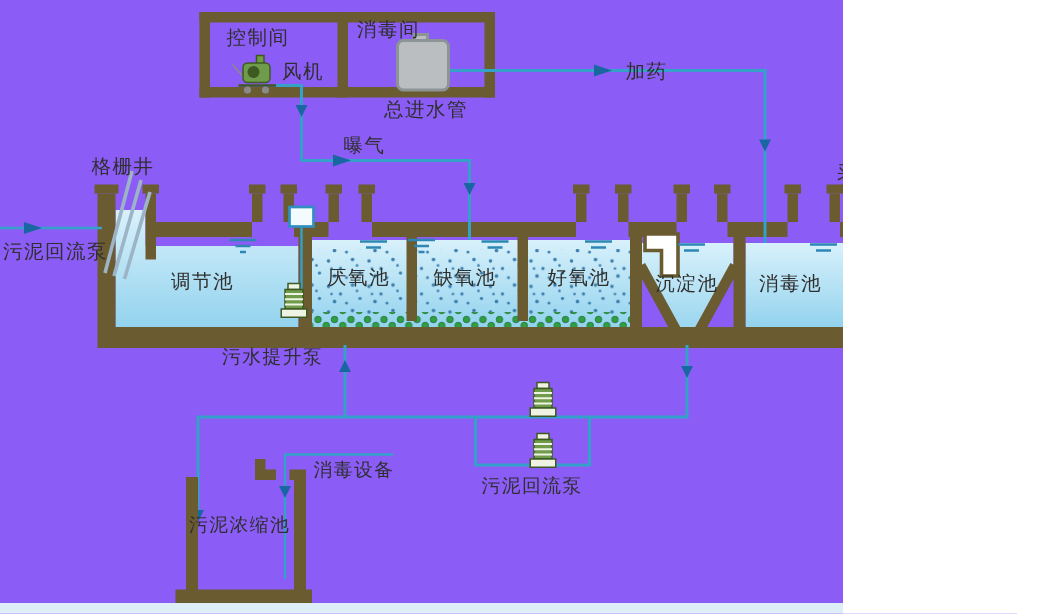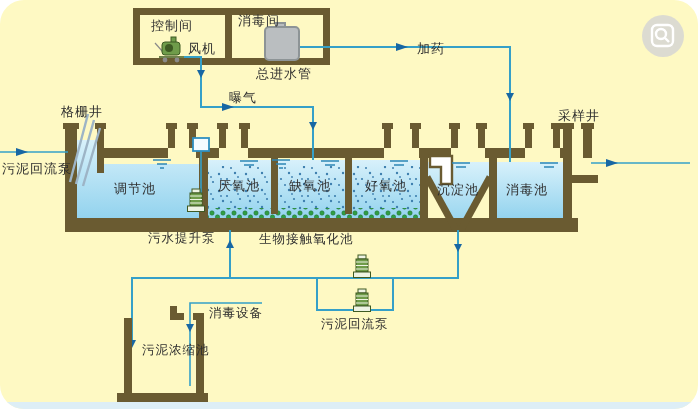--- a/index.html
+++ b/index.html
@@ -1,17 +1,17 @@
 <!DOCTYPE html>
 <html style="--wall: #6a5b31; --pipe: #35a0c8; --arrow: #1867a3; --waterTop: #d8f1fb; --waterBot: #93d3ee; --media: #2f9e44; --mediaDark: #1c6b2c; --speckle: #3d7fae; --pumpBody: #6f9c4a; --pumpDark: #3e5a23; --pumpLight: #eef3e4; --pumpBox: #2f8fc0; --equipGray: #babec0; --equipStroke: #8d9496; --ripple: #2e86b5; --screenBar: #9db4c6; --text: #2f2f2f; --stripBottom: #ddeef6; --badge: #d4d4d4; --badgeGlyph: #ffffff;"><head>
 <meta charset="utf-8">
 <style>
   html,body{margin:0;padding:0;background:#fff;}
-  #stage{position:relative;width:698px;height:409px;background:#fef9c3;overflow:hidden;
-         font-family:"DejaVu Sans","Liberation Sans",sans-serif;border-radius:24px;}
+  #stage{position:relative;width:562px;height:409px;background:#8b5cf6;overflow:hidden;
+         font-family:"DejaVu Sans","Liberation Sans",sans-serif;}
   #stage svg{position:absolute;left:0;top:0;}
   .lbl{position:absolute;white-space:nowrap;font-size:13px;letter-spacing:1px;
        color:var(--text,#2f2f2f);line-height:1.1;}
   .lbl.small{font-size:12.5px;text-align:right;}
   
   .wall{fill:var(--wall,#6a5b31);}
   .pipe{stroke:var(--pipe,#35a0c8);stroke-width:2;fill:none;}
   .pipe-thin{stroke:var(--pipe,#35a0c8);stroke-width:1.6;fill:none;}
   .arrow{fill:var(--arrow,#1867a3);}
   .ripple{stroke:var(--ripple,#2e86b5);stroke-width:1.6;fill:none;}
@@ -248,18 +248,17 @@
 <div class="lbl" style="left:61px;top:105px">格栅井</div>
 <div class="lbl" style="left:2px;top:162px">污泥回流泵</div>
 <div class="lbl" style="left:114px;top:182px">调节池</div>
 <div class="lbl" style="left:218px;top:179px">厌氧池</div>
 <div class="lbl" style="left:289px;top:179px">缺氧池</div>
 <div class="lbl" style="left:365px;top:179px">好氧池</div>
 <div class="lbl" style="left:437px;top:183px">沉淀池</div>
 <div class="lbl" style="left:506px;top:183px">消毒池</div>
 <div class="lbl" style="left:558px;top:109px">采样井</div>
 <div class="lbl small" style="left:148px;top:231px">污水提升泵</div>
-<div class="lbl small" style="left:259px;top:232px">生物接触氧化池</div>
 <div class="lbl small" style="left:209px;top:306px">消毒设备</div>
-<div class="lbl small" style="left:142px;top:343px">污泥浓缩池</div>
+<div class="lbl small" style="left:126px;top:343px">污泥浓缩池</div>
 <div class="lbl small" style="left:321px;top:317px">污泥回流泵</div>
 
 </div>
 
 </body></html>

